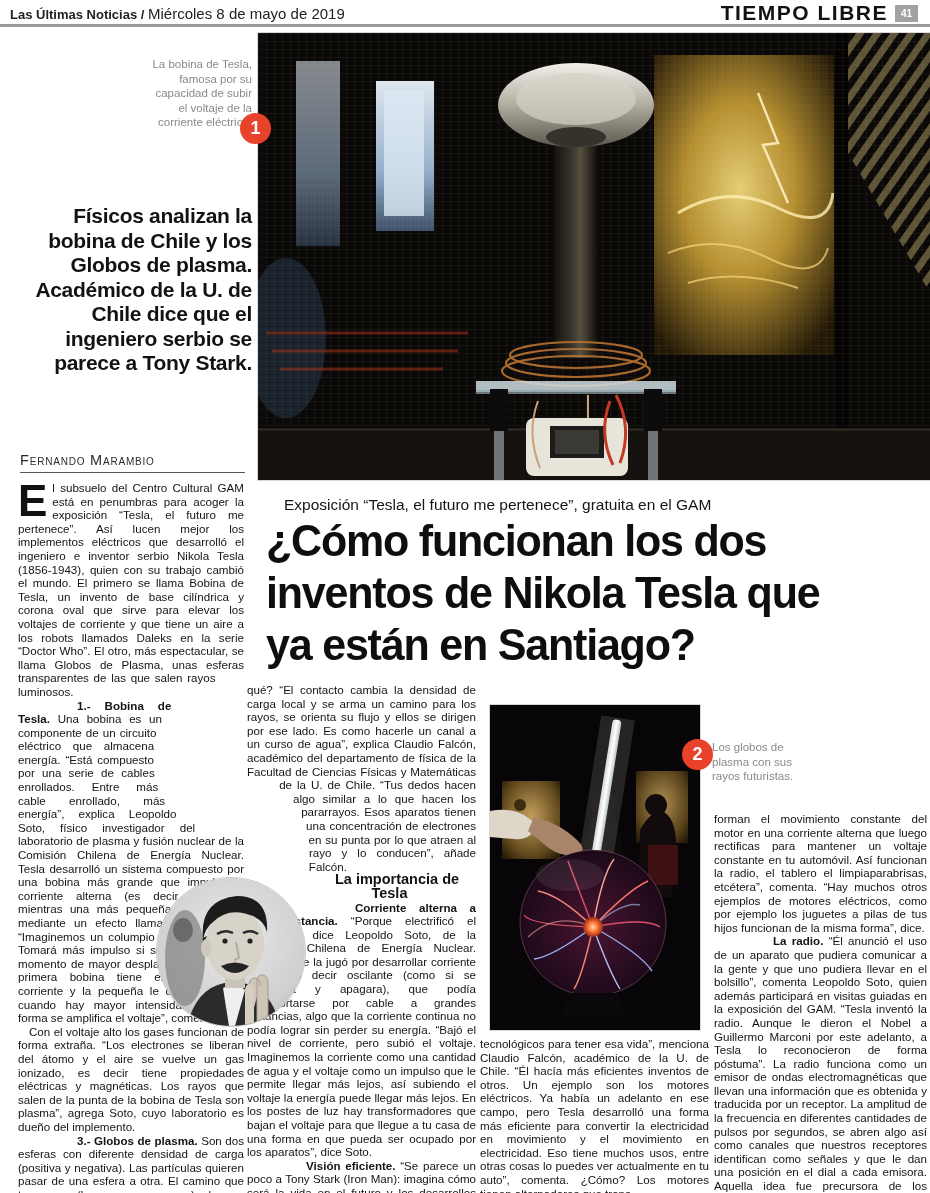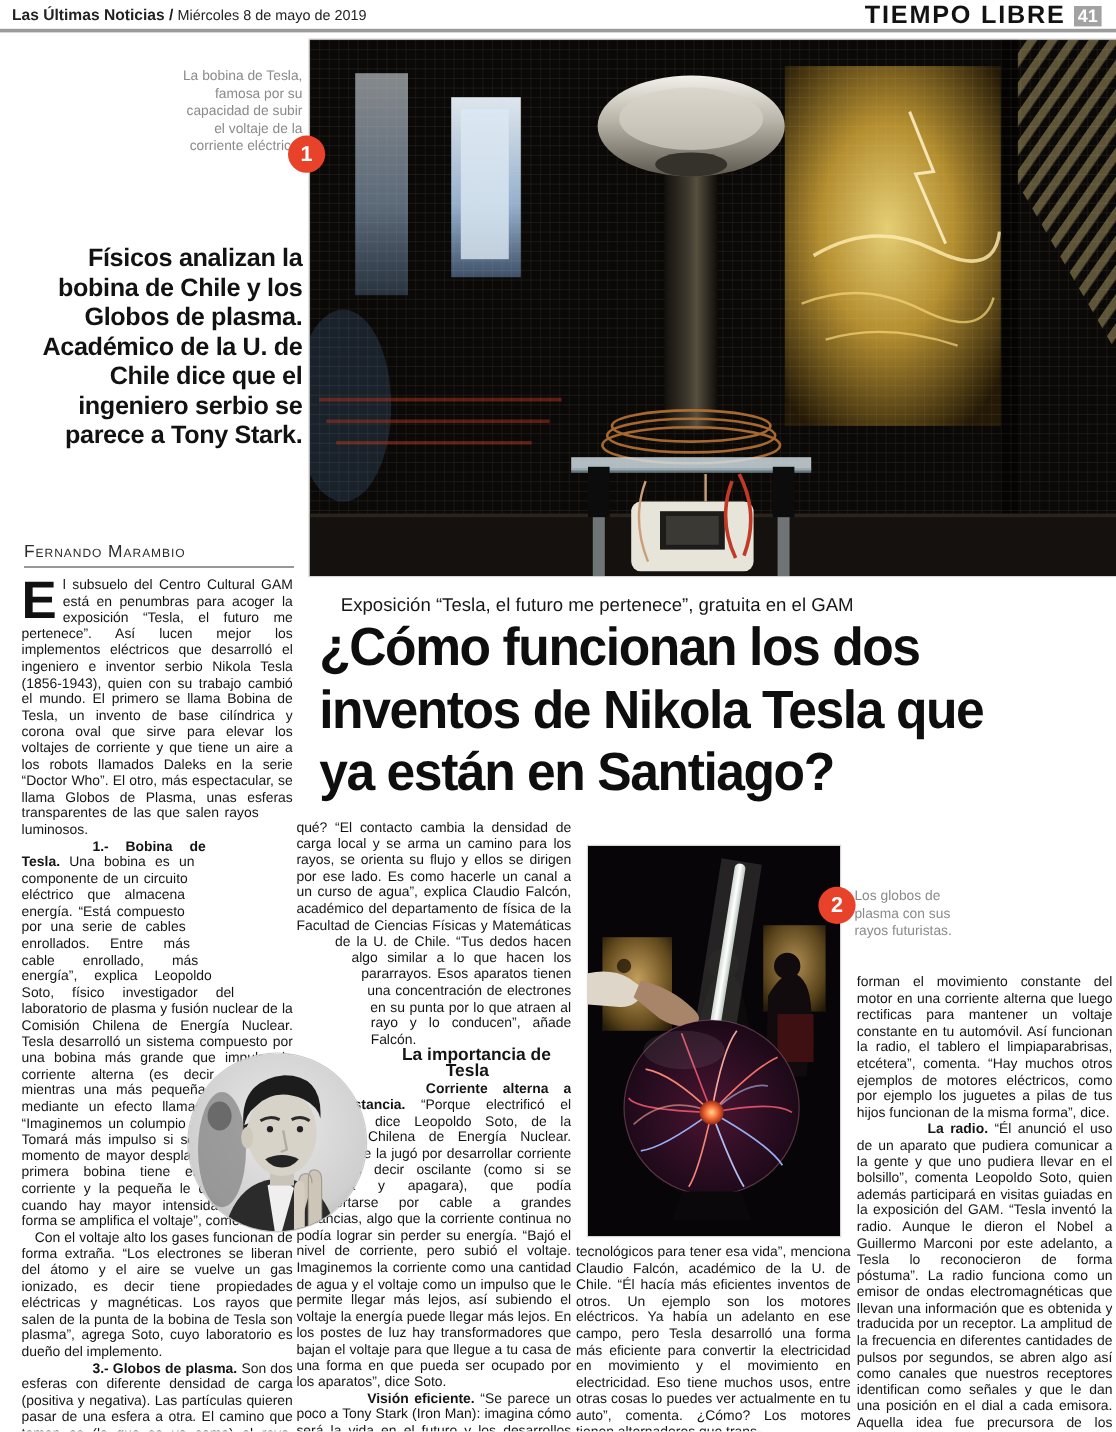--- a/index.html
+++ b/index.html
@@ -3,24 +3,24 @@
 <meta charset="utf-8">
 <style>
   html,body{margin:0;padding:0;}
   body{
     width:930px;height:1193px;position:relative;background:#fff;
     font-family:"Liberation Sans", sans-serif;color:#151515;overflow:hidden;
   }
   
   .masthead{position:absolute;left:10px;top:5px;font-size:13px;color:#222;white-space:nowrap;}
   .masthead .paper{font-weight:bold;}
-  .masthead .date{font-weight:normal;font-size:12px;}
+  .masthead .date{font-weight:normal;font-size:15px;}
   .section-title{position:absolute;right:42px;top:1px;font-size:21px;font-weight:800;letter-spacing:1.5px;color:#121212;}
   .page-badge{position:absolute;right:12px;top:5px;width:23px;height:17px;background:#a2a2a2;color:#fff;
-    font-weight:bold;font-size:15px;text-align:center;line-height:17px;}
+    font-weight:bold;font-size:10px;text-align:center;line-height:17px;}
   .header-rule{position:absolute;left:0;top:24px;width:930px;height:3px;background:#9b9b9b;}
 
   
   .photo-main{position:absolute;left:258px;top:33px;width:672px;height:447px;background:#0b0907;outline:1px solid #d7d7d7;}
   .photo-plasma{position:absolute;left:490px;top:705px;width:210px;height:325px;background:#070508;outline:1px solid #d7d7d7;}
   .photo-main svg,.photo-plasma svg,.portrait svg{display:block;width:100%;height:100%;}
 
   .portrait{position:absolute;left:157px;top:878px;width:148px;height:148px;border-radius:50%;
     overflow:hidden;z-index:6;box-shadow:0 0 0 1px #c9c9c9;}
 

